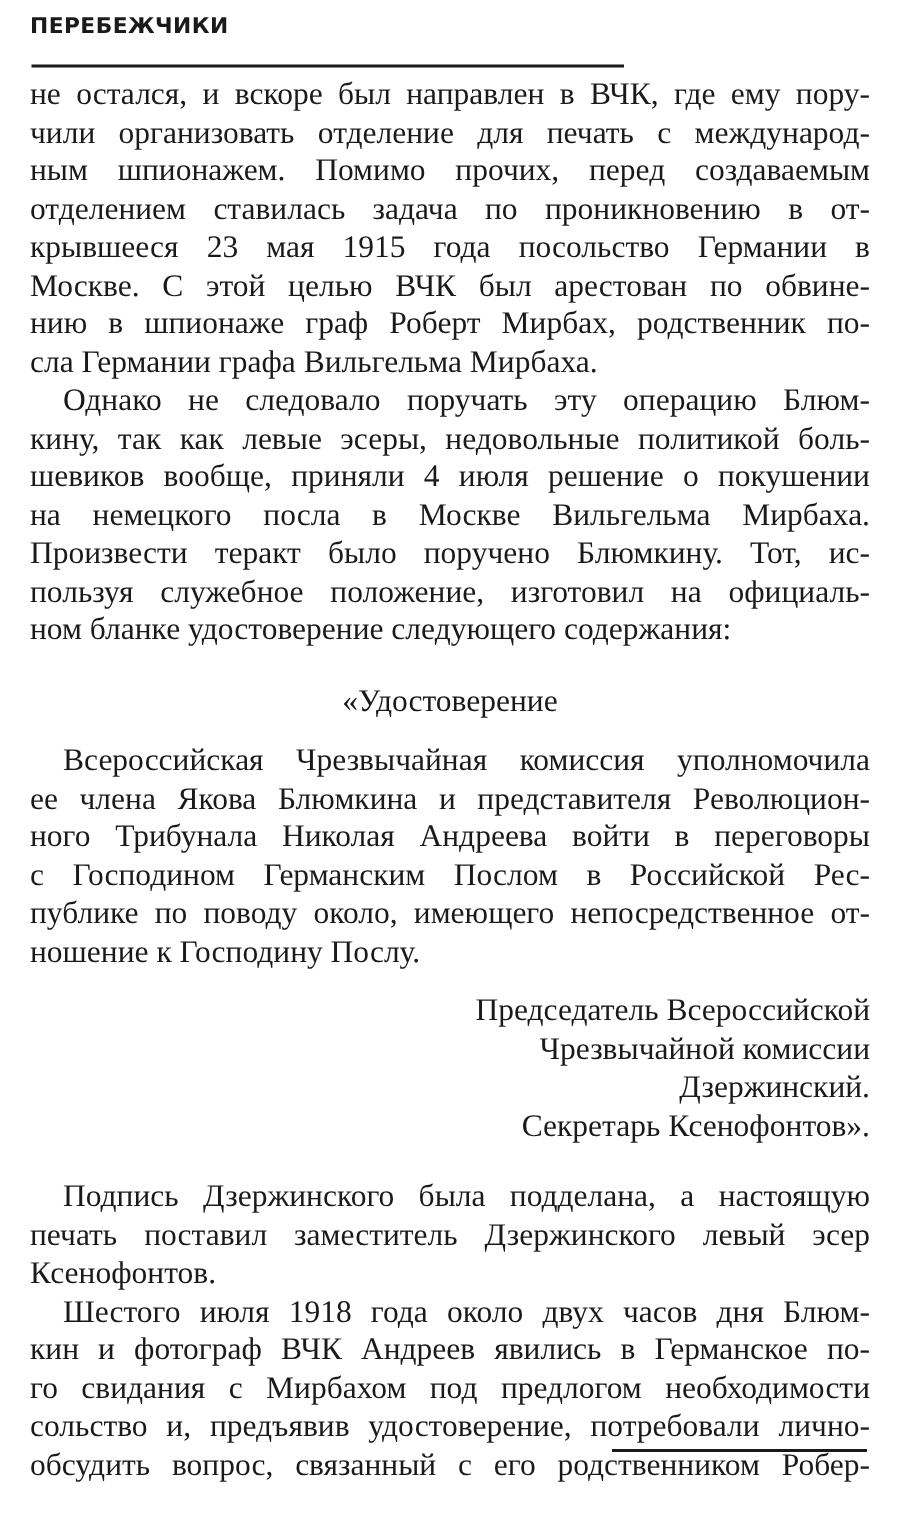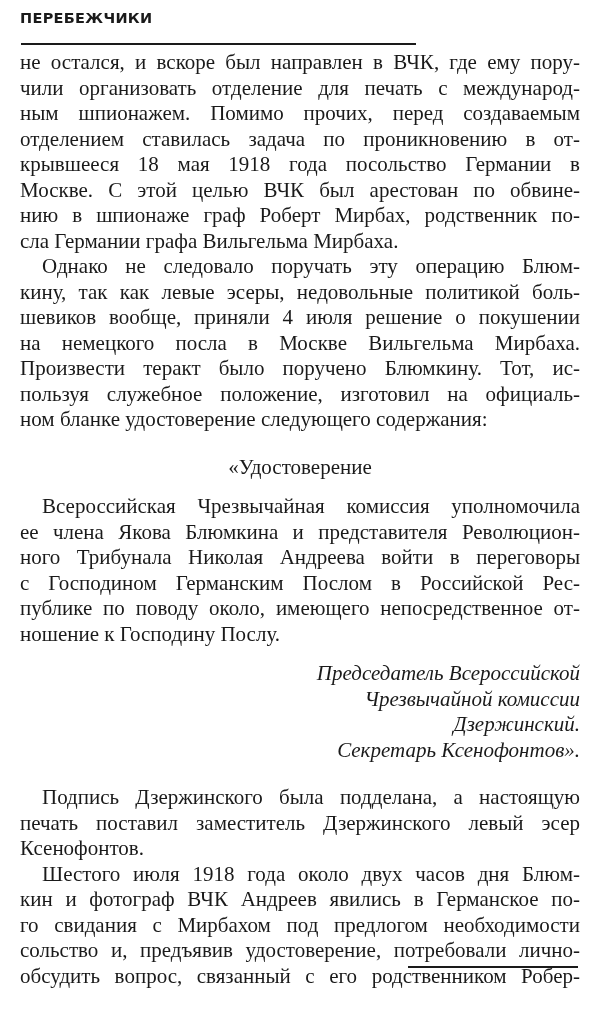--- a/index.html
+++ b/index.html
@@ -13,41 +13,41 @@
   .body-text {
     position: absolute; left: 20px; width: 560px; top: 50px;
     font-family: "Liberation Serif", serif; font-size: 21px; line-height: 25.5px;
   }
   .line { white-space: nowrap; text-align: justify; text-align-last: justify; height: 25.5px; }
   .line.last { text-align-last: left; }
   .line.indent { padding-left: 22px; }
   .centered { text-align: center; text-align-last: center; padding-left: 0; }
   .gap-s { height: 14px; }
   .gap-m { height: 22px; }
-  .sig { font-style: italic; text-align: right; text-align-last: right; }
+  .sig { text-align: right; text-align-last: right; }
   .foot-rule { position: absolute; left: 408px; width: 170px; top: 966px; height: 2px; background: #1a1a1a; }
   .page-num {
     position: absolute; left: 408px; top: 1032px;
     font-family: "DejaVu Sans", sans-serif; font-weight: bold; font-size: 18px;
   }
 </style>
 </head>
 <body>
 
 <div class="running-head">ПЕРЕБЕЖЧИКИ</div>
 <div class="top-rule"></div>
 
 <div class="body-text">
 
   <div>
     <div class="line">не остался, и вскоре был направлен в ВЧК, где ему пору-</div>
     <div class="line">чили организовать отделение для печать с международ-</div>
     <div class="line">ным шпионажем. Помимо прочих, перед создаваемым</div>
     <div class="line">отделением ставилась задача по проникновению в от-</div>
-    <div class="line">крывшееся 18 мая 1918 года посольство Германии в</div>
+    <div class="line">крывшееся 23 мая 1915 года посольство Германии в</div>
     <div class="line">Москве. С этой целью ВЧК был арестован по обвине-</div>
     <div class="line">нию в шпионаже граф Роберт Мирбах, родственник по-</div>
     <div class="line last">сла Германии графа Вильгельма Мирбаха.</div>
   </div>
 
   <div>
     <div class="line indent">Однако не следовало поручать эту операцию Блюм-</div>
     <div class="line">кину, так как левые эсеры, недовольные политикой боль-</div>
     <div class="line">шевиков вообще, приняли 4 июля решение о покушении</div>
     <div class="line">на немецкого посла в Москве Вильгельма Мирбаха.</div>

